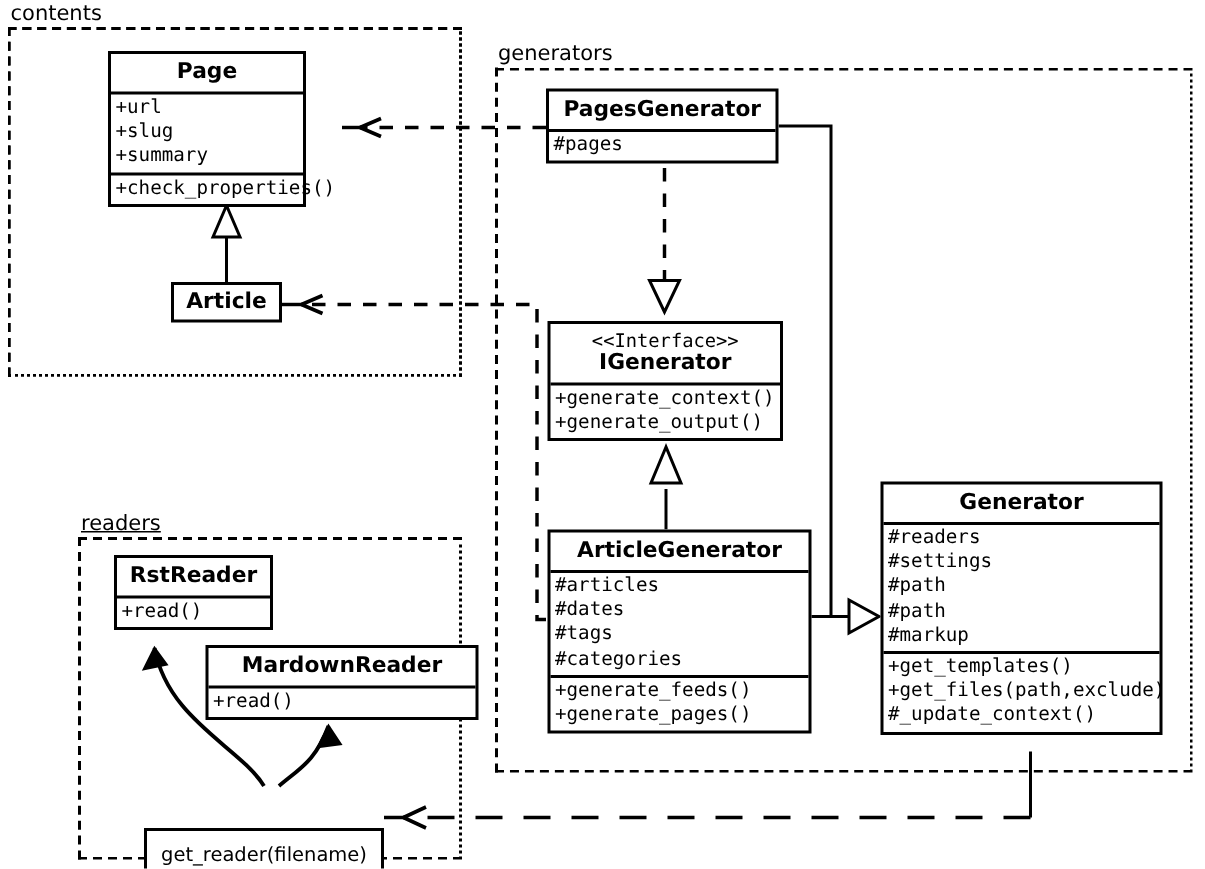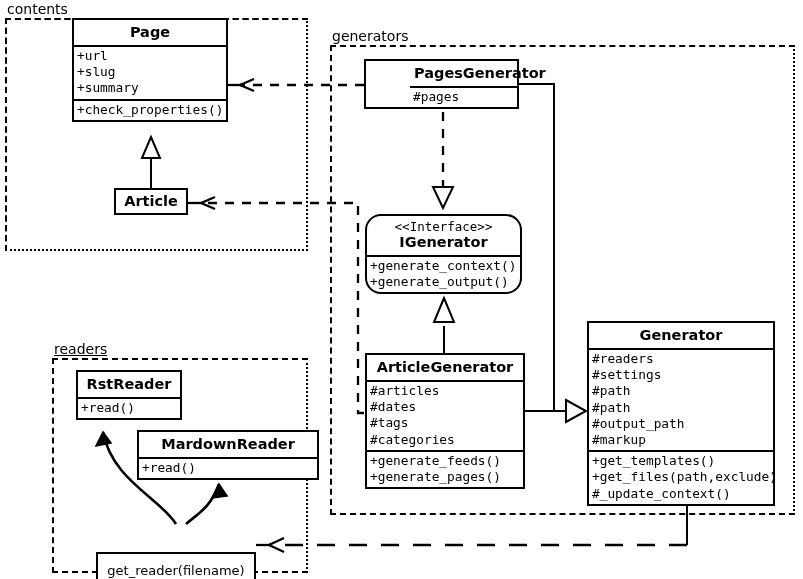--- a/index.html
+++ b/index.html
@@ -139,59 +139,59 @@
       <path d="M176,524 C160,498 112,480 103,432" stroke="#000" stroke-width="2.6" fill="none"></path>
       <path d="M103,432 L96,446 L111,443 z" fill="#000" stroke="#000" stroke-width="1.6"></path>
     </g>
 
     <g>
       <path d="M186,524 C200,512 210,508 219,484" stroke="#000" stroke-width="2.6" fill="none"></path>
       <path d="M219,484 L212,498 L227,496 z" fill="#000" stroke="#000" stroke-width="1.6"></path>
     </g>
   </svg>
 
-  <div class="cls" style="left:72px;top:18px;width:156px;">
+  <div class="cls" style="left:72px;top:34px;width:132px;">
     <div class="name">Page</div>
     <div class="sep"></div>
     <div class="compartment">
       <div class="member">+url</div>
       <div class="member">+slug</div>
       <div class="member">+summary</div>
     </div>
     <div class="sep"></div>
     <div class="compartment">
       <div class="member">+check_properties()</div>
     </div>
   </div>
 
   <div class="cls" style="left:114px;top:188px;width:74px;">
     <div class="name" style="padding:3px 4px 4px 4px;text-align:center;">Article</div>
   </div>
 
-  <div class="cls" style="left:364px;top:59px;width:155px;padding-left:44px;">
+  <div class="cls" style="left:364px;top:59px;width:155px;">
     <div class="name">PagesGenerator</div>
     <div class="sep"></div>
     <div class="compartment">
       <div class="member">#pages</div>
     </div>
   </div>
 
-  <div class="cls" style="left:365px;top:214px;width:157px;border-radius:16px;">
+  <div class="cls" style="left:365px;top:214px;width:157px;">
     <div class="name" style="padding:3px 4px 5px 4px;">
       <div class="stereo">&lt;&lt;Interface&gt;&gt;</div>
       <div>IGenerator</div>
     </div>
     <div class="sep"></div>
     <div class="compartment">
       <div class="member">+generate_context()</div>
       <div class="member">+generate_output()</div>
     </div>
   </div>
 
-  <div class="cls" style="left:365px;top:353px;width:160px;">
+  <div class="cls" style="left:365px;top:353px;width:176px;">
     <div class="name">ArticleGenerator</div>
     <div class="sep"></div>
     <div class="compartment">
       <div class="member">#articles</div>
       <div class="member">#dates</div>
       <div class="member">#tags</div>
       <div class="member">#categories</div>
     </div>
     <div class="sep"></div>
     <div class="compartment">
@@ -201,21 +201,20 @@
   </div>
 
   <div class="cls" style="left:587px;top:321px;width:188px;">
     <div class="name">Generator</div>
     <div class="sep"></div>
     <div class="compartment">
       <div class="member">#readers</div>
       <div class="member">#settings</div>
       <div class="member">#path</div>
       <div class="member">#path</div>
-      <div class="member">#output_path</div>
       <div class="member">#markup</div>
     </div>
     <div class="sep"></div>
     <div class="compartment">
       <div class="member">+get_templates()</div>
       <div class="member">+get_files(path,exclude)</div>
       <div class="member">#_update_context()</div>
     </div>
   </div>
 

